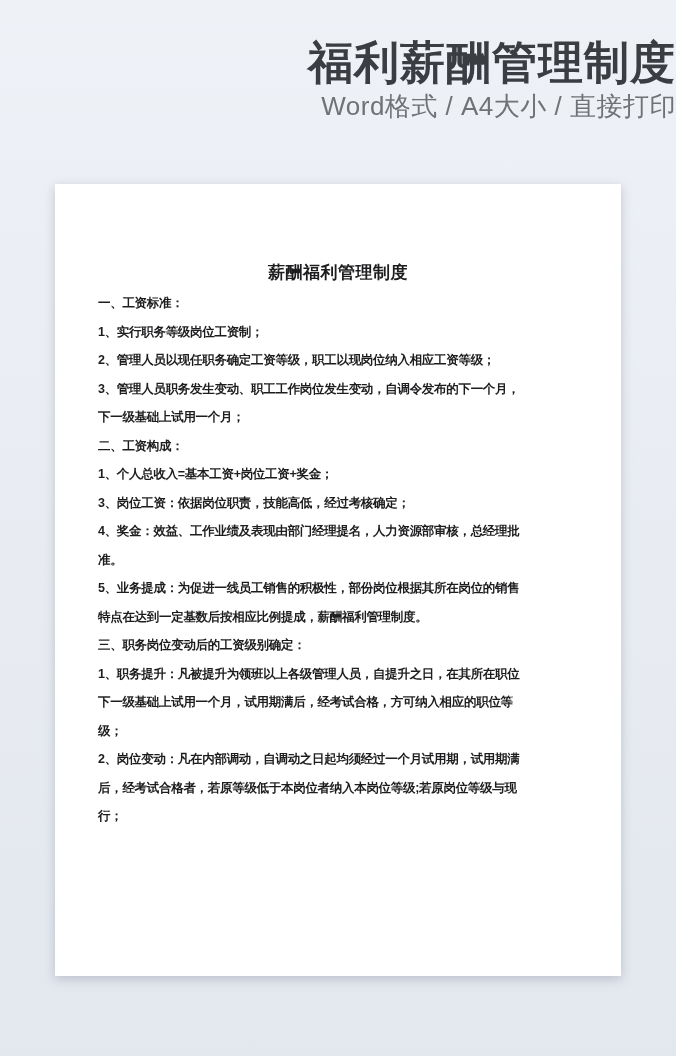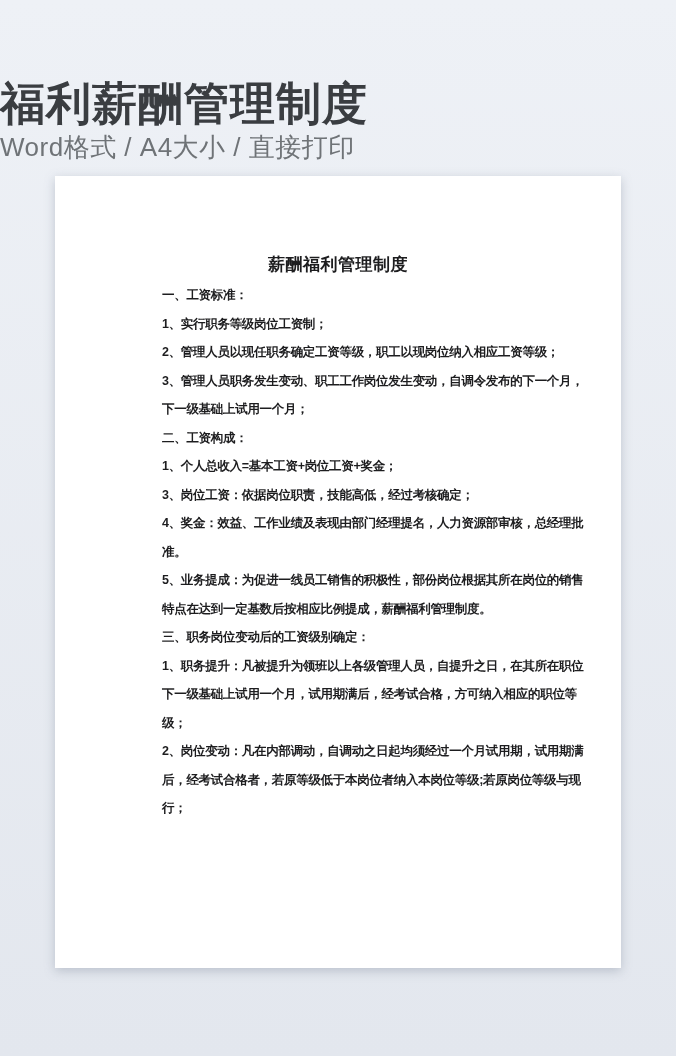--- a/index.html
+++ b/index.html
@@ -12,60 +12,60 @@
     font-family: "Liberation Sans", "DejaVu Sans", sans-serif;
     background: linear-gradient(180deg, var(--bg-top, #eef1f6) 0%, var(--bg-bottom, #e3e7ee) 100%);
     overflow: hidden;
   }
   .canvas {
     position: relative;
     width: 676px;
     height: 1056px;
   }
   .hero {
-    text-align: left;
-    padding-top: 77px;
+    text-align: right;
+    padding-top: 36px;
   }
   .hero-title {
     margin: 0;
     font-size: 45px;
     line-height: 54px;
     font-weight: bold;
     letter-spacing: 1px;
     color: var(--hero-title, #3a3d41);
   }
   .hero-sub {
     font-size: 26px;
     line-height: 32px;
     font-weight: normal;
     color: var(--hero-sub, #6f7377);
     letter-spacing: 0.5px;
   }
   .page {
     position: absolute;
     left: 55px;
-    top: 176px;
+    top: 184px;
     width: 566px;
     height: 792px;
     background: var(--page, #ffffff);
     box-shadow: 0 3px 10px rgba(110, 120, 140, 0.35);
   }
   .doc-title {
     margin: 0;
     padding-top: 76px;
     text-align: center;
     font-size: 17px;
     line-height: 25px;
     font-weight: bold;
     color: var(--text, #1d1d1f);
     letter-spacing: 0.5px;
   }
   .doc-lines {
     margin-top: 4px;
-    padding: 0 56px 0 107px;
+    padding: 0 56px 0 43px;
   }
   .doc-line {
     font-size: 12.5px;
     line-height: 28.5px;
     height: 28.5px;
     font-weight: bold;
     color: var(--text, #1d1d1f);
     letter-spacing: -0.3px;
     white-space: nowrap;
   }

